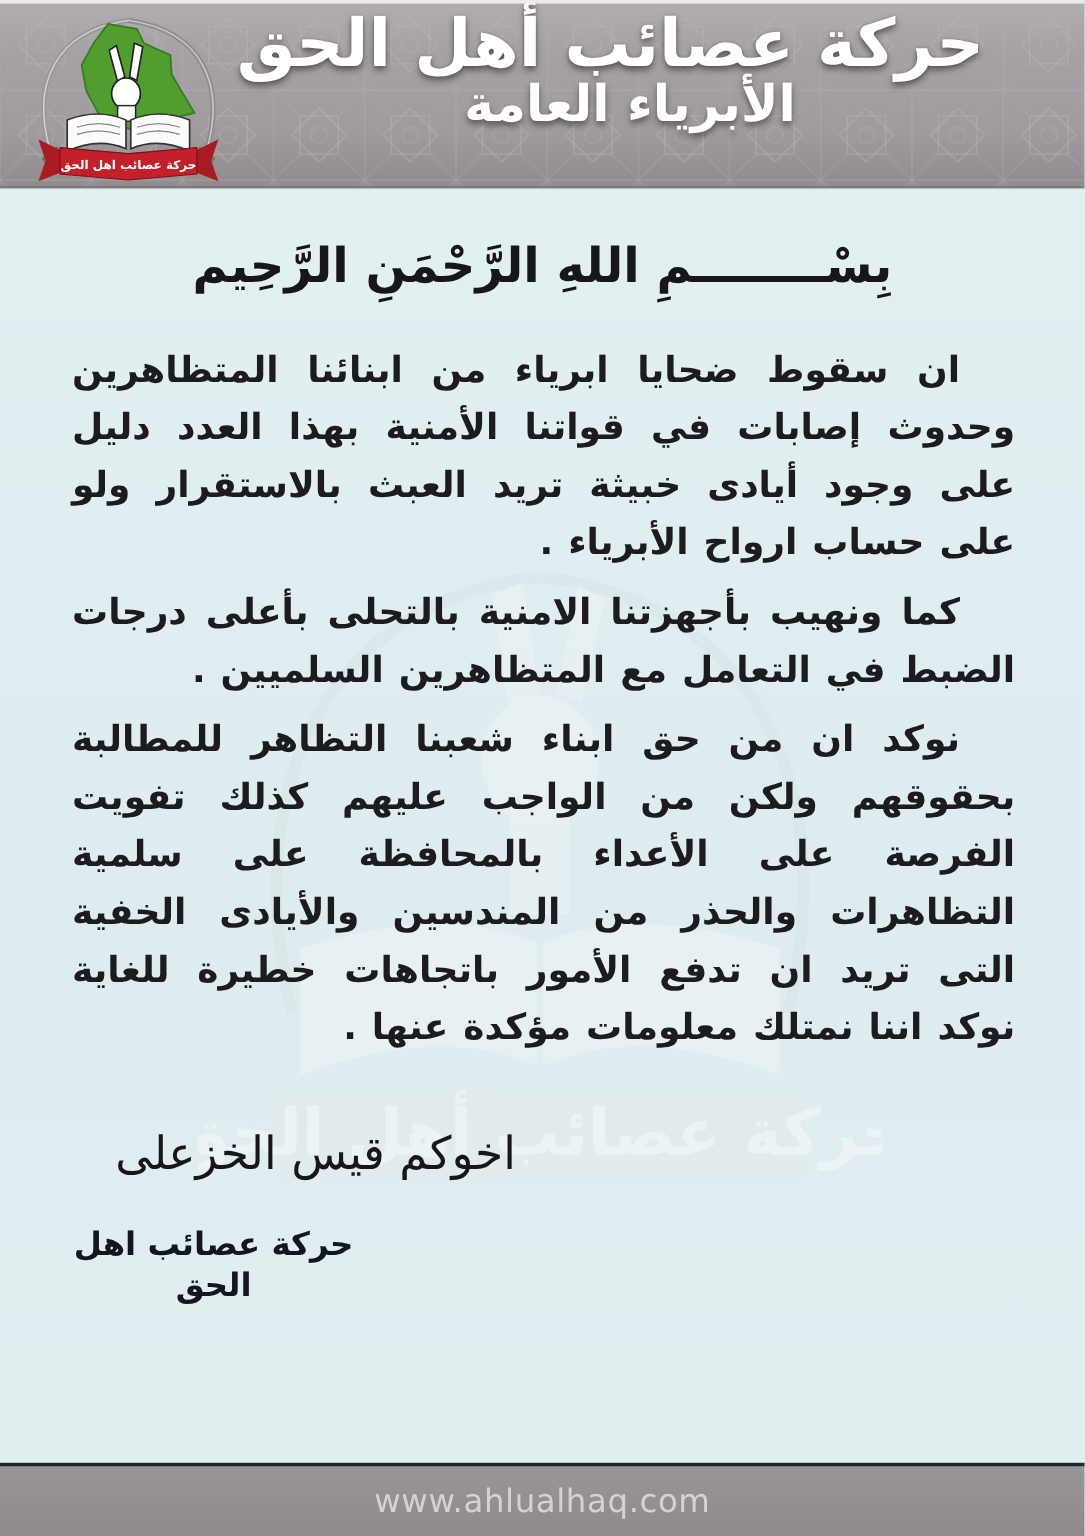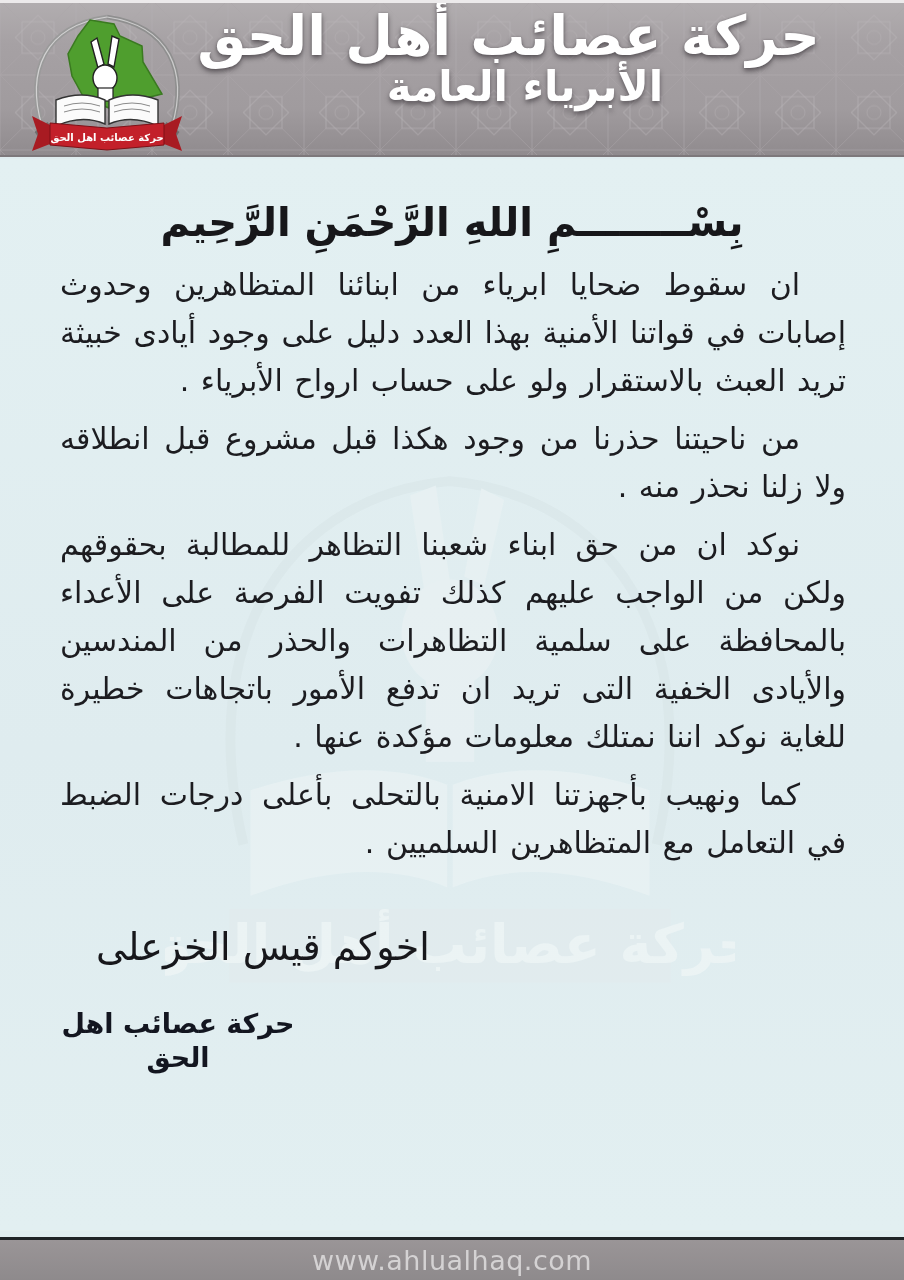--- a/index.html
+++ b/index.html
@@ -51,39 +51,39 @@
     position: absolute; left: 165px; top: 258px; width: 570px; z-index: 0;
     opacity: .55; pointer-events: none;
   }
   .flow { position: relative; z-index: 1; }
 
   .basmala {
     padding-top: 40px; text-align: center;
     font-size: 40px; font-weight: 700; color: #17171a; direction: rtl;
   }
   .content {
-    margin: 16px 58px 0 60px;
+    margin: 40px 58px 0 60px;
     direction: rtl; text-align: justify; text-justify: inter-word;
-    font-size: 30px; line-height: 48px; color: #1c1c20; word-spacing: 2px;
+    font-size: 30px; line-height: 48px; color: #1c1c20; word-spacing: 2px; font-weight: bold;
   }
   .content p { margin: 0 0 10px 0; text-indent: 46px; }
 
   .signature {
     direction: rtl; text-align: left;
     margin: 58px 16px 0 96px;
     font-size: 38px; color: #17171b; white-space: nowrap;
   }
   .org {
     margin: 38px 0 0 52px; width: 252px; text-align: center; direction: rtl;
     font-weight: 700; font-size: 27px; line-height: 34px; color: #131620;
   }
 
   
   .footer {
-    position: absolute; bottom: 0; left: 0; right: 0; height: 43px;
+    position: absolute; bottom: 0; left: 0; right: 0; height: 61px;
     background: linear-gradient(180deg, #9a9597 0%, #8e8a8c 100%);
     border-top: 3px solid #1f2427;
     display: flex; align-items: center; justify-content: center;
   }
   .website {
     direction: ltr; font-size: 27px; letter-spacing: .5px; color: #d4d2d3;
   }
 </style>
 </head>
 <body>
@@ -164,23 +164,22 @@
       </g>
       <path d="M45,345 L355,345 L355,397 L45,397 Z" fill="#e2ebed"></path>
       <text x="200" y="383" text-anchor="middle" font-size="38" font-weight="bold" fill="#f5f9f9">حركة عصائب أهل الحق</text>
     </svg>
 
     <div class="flow">
       <div class="basmala">بِسْــــــــمِ اللهِ الرَّحْمَنِ الرَّحِيم</div>
 
       <div class="content">
         <p>ان سقوط ضحايا ابرياء من ابنائنا المتظاهرين وحدوث إصابات في قواتنا الأمنية بهذا العدد دليل على وجود أيادى خبيثة تريد العبث بالاستقرار ولو على حساب ارواح الأبرياء .</p>
-        <p>من ناحيتنا حذرنا من وجود هكذا قبل مشروع قبل انطلاقه ولا زلنا نحذر منه .</p>
+        <p>كما ونهيب بأجهزتنا الامنية بالتحلى بأعلى درجات الضبط في التعامل مع المتظاهرين السلميين .</p>
         <p>نوكد ان من حق ابناء شعبنا التظاهر للمطالبة بحقوقهم ولكن من الواجب عليهم كذلك تفويت الفرصة على الأعداء بالمحافظة على سلمية التظاهرات والحذر من المندسين والأيادى الخفية التى تريد ان تدفع الأمور باتجاهات خطيرة للغاية نوكد اننا نمتلك معلومات مؤكدة عنها .</p>
-        <p>كما ونهيب بأجهزتنا الامنية بالتحلى بأعلى درجات الضبط في التعامل مع المتظاهرين السلميين .</p>
       </div>
 
       <div class="signature">اخوكم قيس الخزعلى</div>
 
       <div class="org">
         <div>حركة عصائب اهل الحق</div>
 
       </div>
     </div>
   </div>

